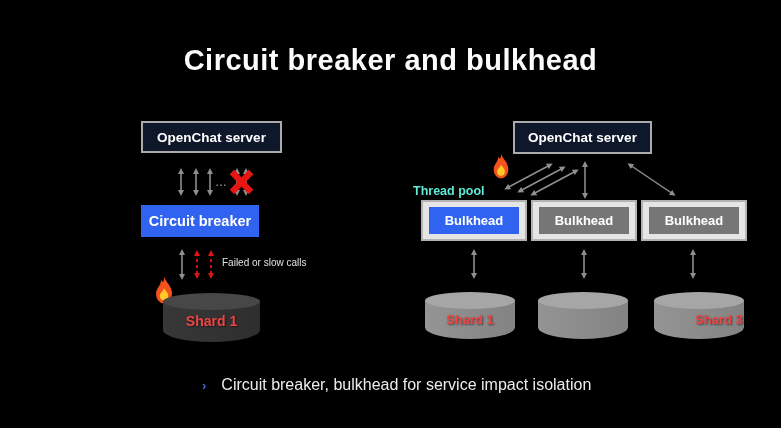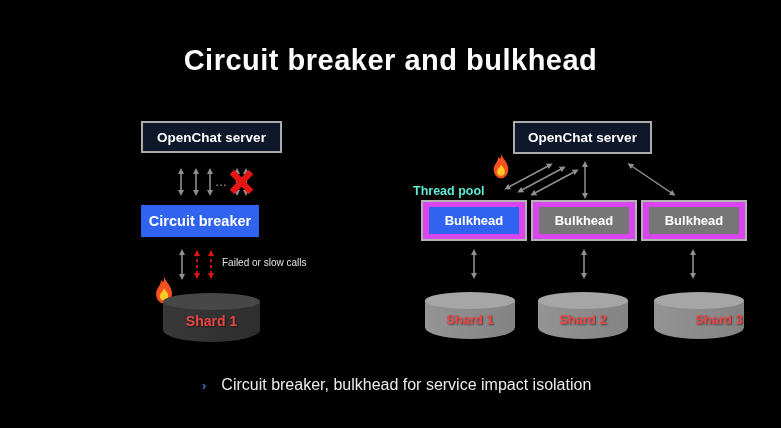--- a/index.html
+++ b/index.html
@@ -9,21 +9,21 @@
   .slide-title{left:0;top:44px;width:781px;text-align:center;color:#fbfbfb;
        font-size:29px;font-weight:bold;letter-spacing:.5px;}
   .server-box{border:2px solid #ababab;background:#0f172a;color:#fff;
        font-weight:bold;font-size:13.5px;display:flex;align-items:center;
        justify-content:center;box-sizing:border-box;}
   .breaker-box{background:#2f63f0;color:#fff;font-weight:bold;font-size:14.5px;
        display:flex;align-items:center;justify-content:center;box-sizing:border-box;}
   .small-label{color:#e3e3e3;font-size:10px;}
   .threadpool-label{color:#5eead4;font-size:12.5px;font-weight:bold;}
   .cells-row{left:421px;top:200px;width:326px;height:41px;display:flex;gap:4px;}
-  .cell{flex:1;border:2px solid #b3b3b3;background:#d946ef;box-sizing:border-box;
+  .cell{flex:1;border:2px solid #b3b3b3;background:#e5e5e5;box-sizing:border-box;
        padding:5px 6px;display:flex;}
   .cell-inner{flex:1;display:flex;align-items:center;justify-content:center;
        color:#fff;font-weight:bold;font-size:13px;}
   .cell-inner.blue{background:#2f63f0;}
   .cell-inner.gray{background:#767676;}
   .cyl{position:absolute;}
   .cyl .cyl-body{position:absolute;left:0;right:0;top:8px;bottom:0;
        border-radius:0 0 50% 50% / 0 0 30% 30%;}
   .cyl .cyl-top{position:absolute;left:0;right:0;top:0;height:17px;border-radius:50%;}
   .cyl .cyl-label{position:absolute;left:0;right:0;text-align:center;color:#ef4444;
@@ -151,21 +151,20 @@
 </svg>
 
 <div class="cyl light" style="left:425px;top:292px;width:90px;height:47px;">
   <div class="cyl-body"></div>
   <div class="cyl-top"></div>
   <div class="cyl-label" style="top:20px;font-size:13px;">Shard 1</div>
 </div>
 <div class="cyl light" style="left:538px;top:292px;width:90px;height:47px;">
   <div class="cyl-body"></div>
   <div class="cyl-top"></div>
-  <div class="cyl-label" style="top:20px;font-size:13px;">Shard 2</div>
 </div>
 <div class="cyl light" style="left:654px;top:292px;width:90px;height:47px;">
   <div class="cyl-body"></div>
   <div class="cyl-top"></div>
   <div class="cyl-label" style="top:20px;font-size:13px;padding-left:40px;">Shard 3</div>
 </div>
 
 <div class="abs footer-row">
   <span class="footer-bullet">›</span>
   <span class="footer-text">Circuit breaker, bulkhead for service impact isolation</span>

